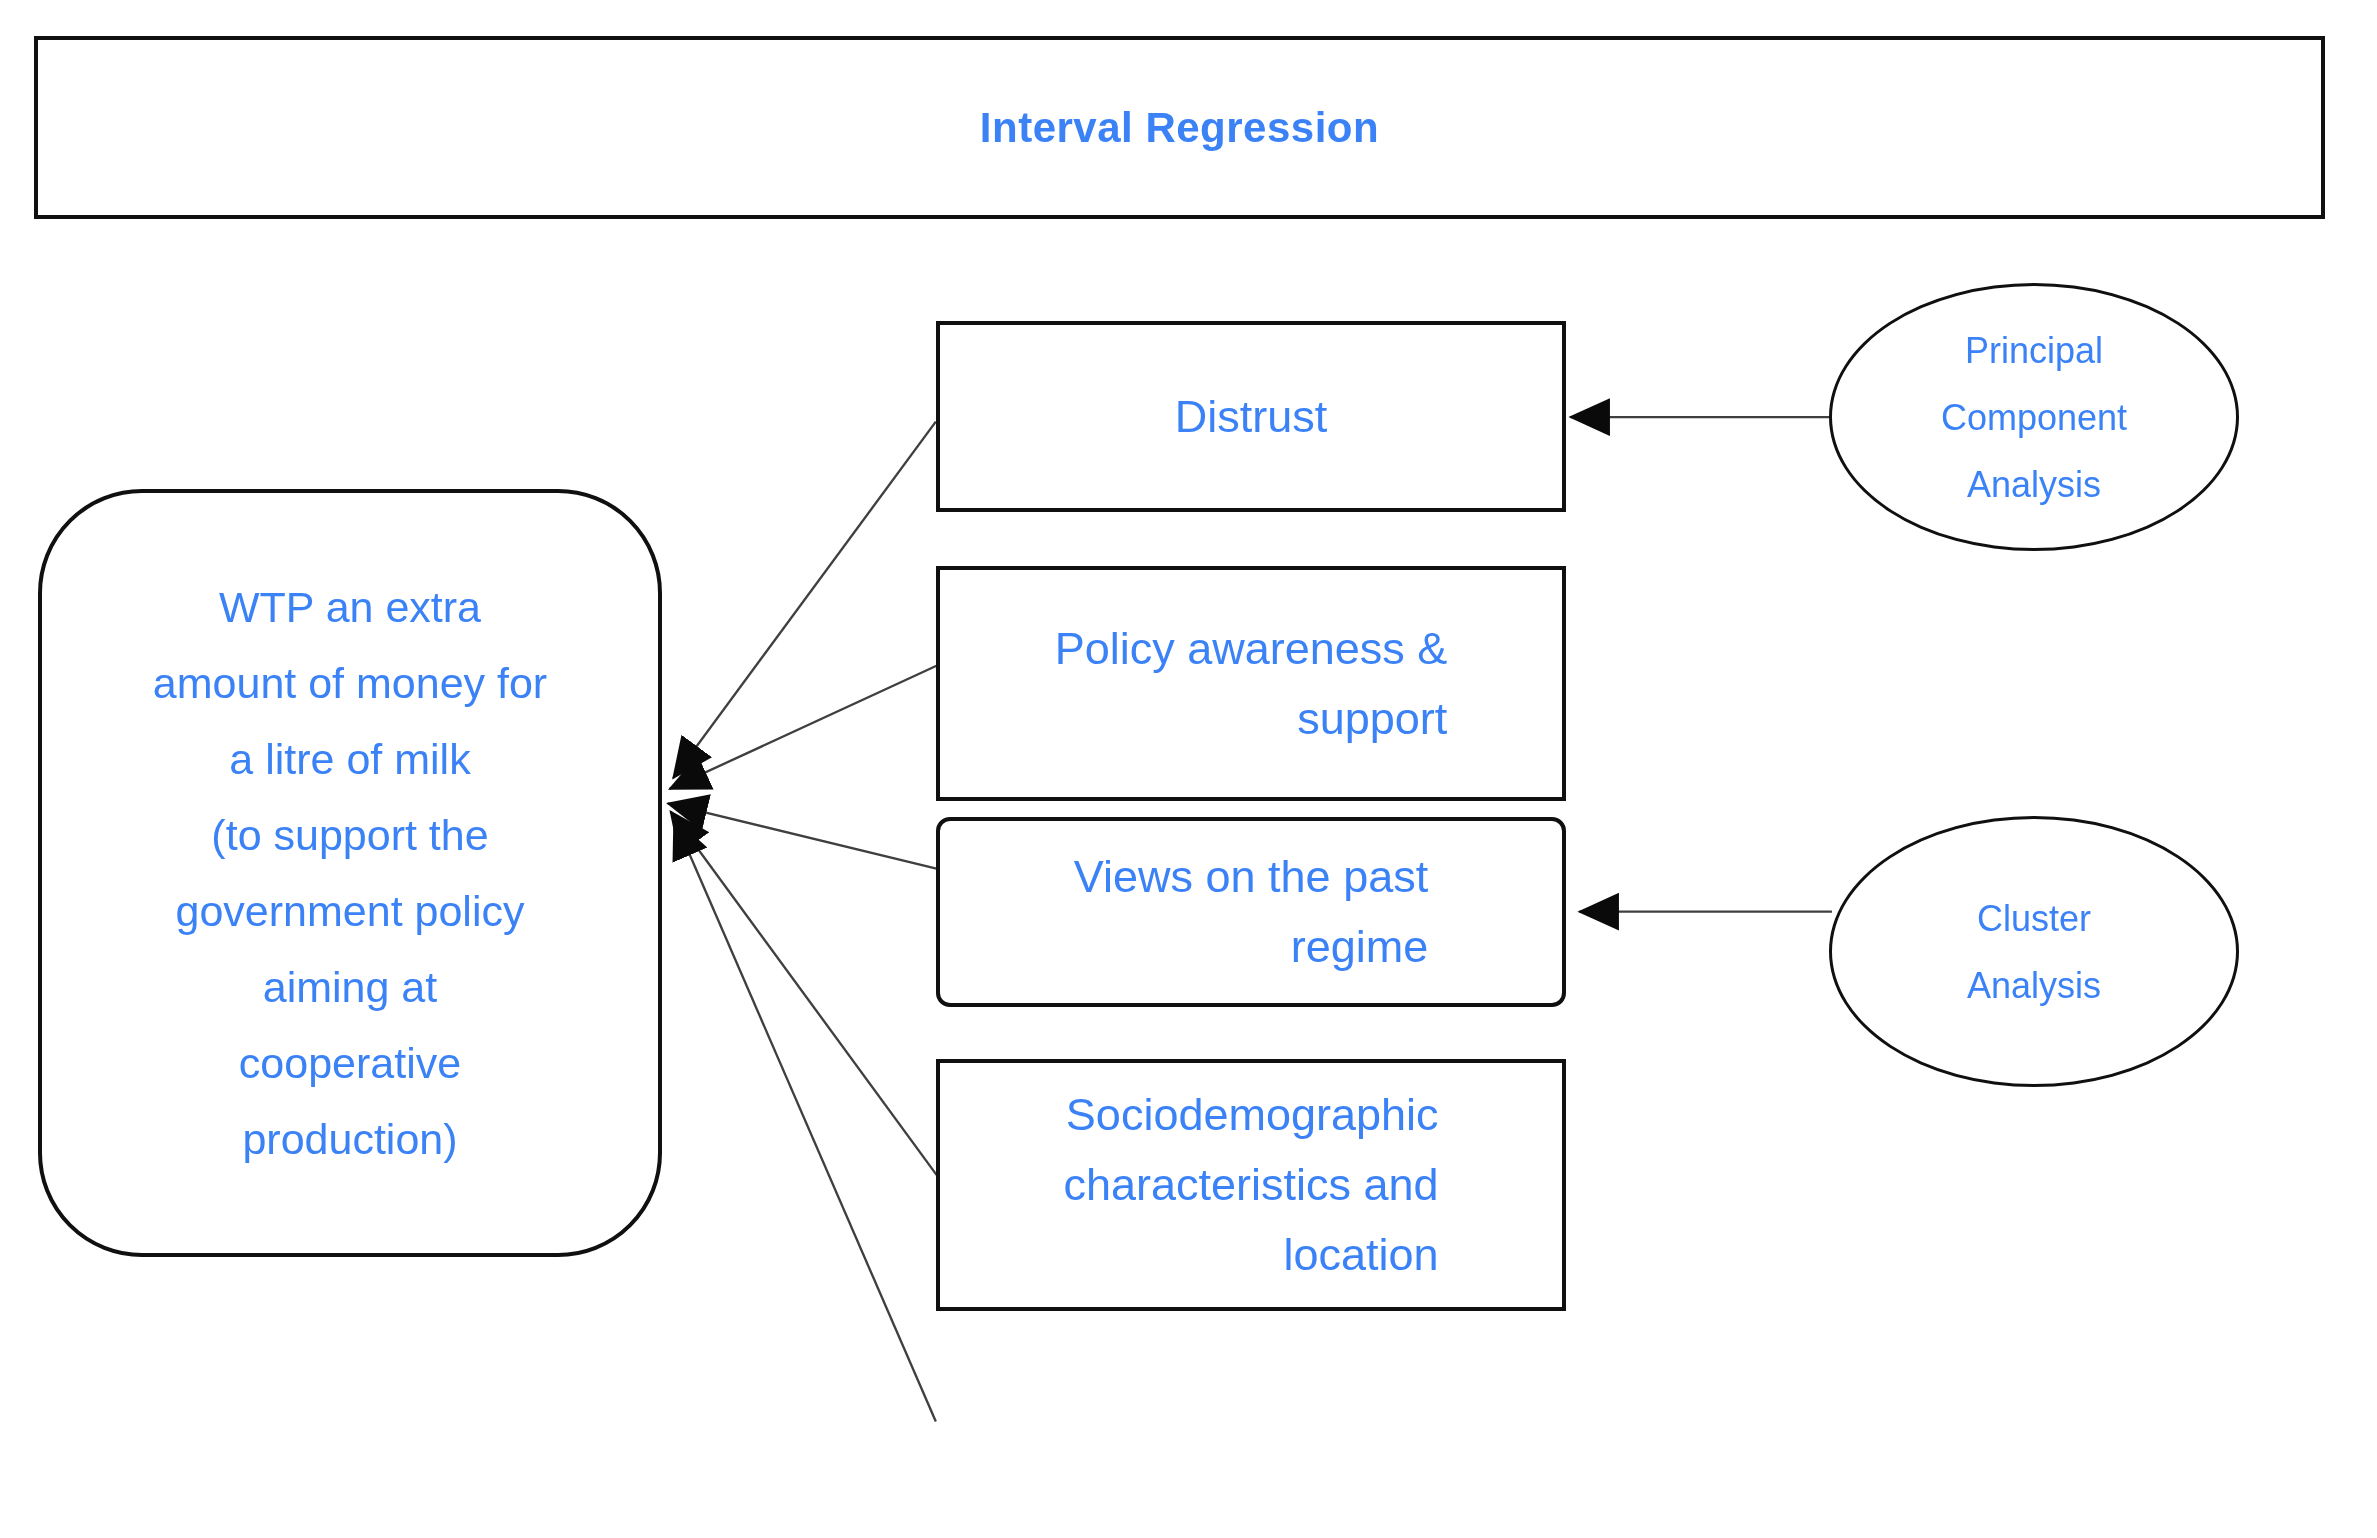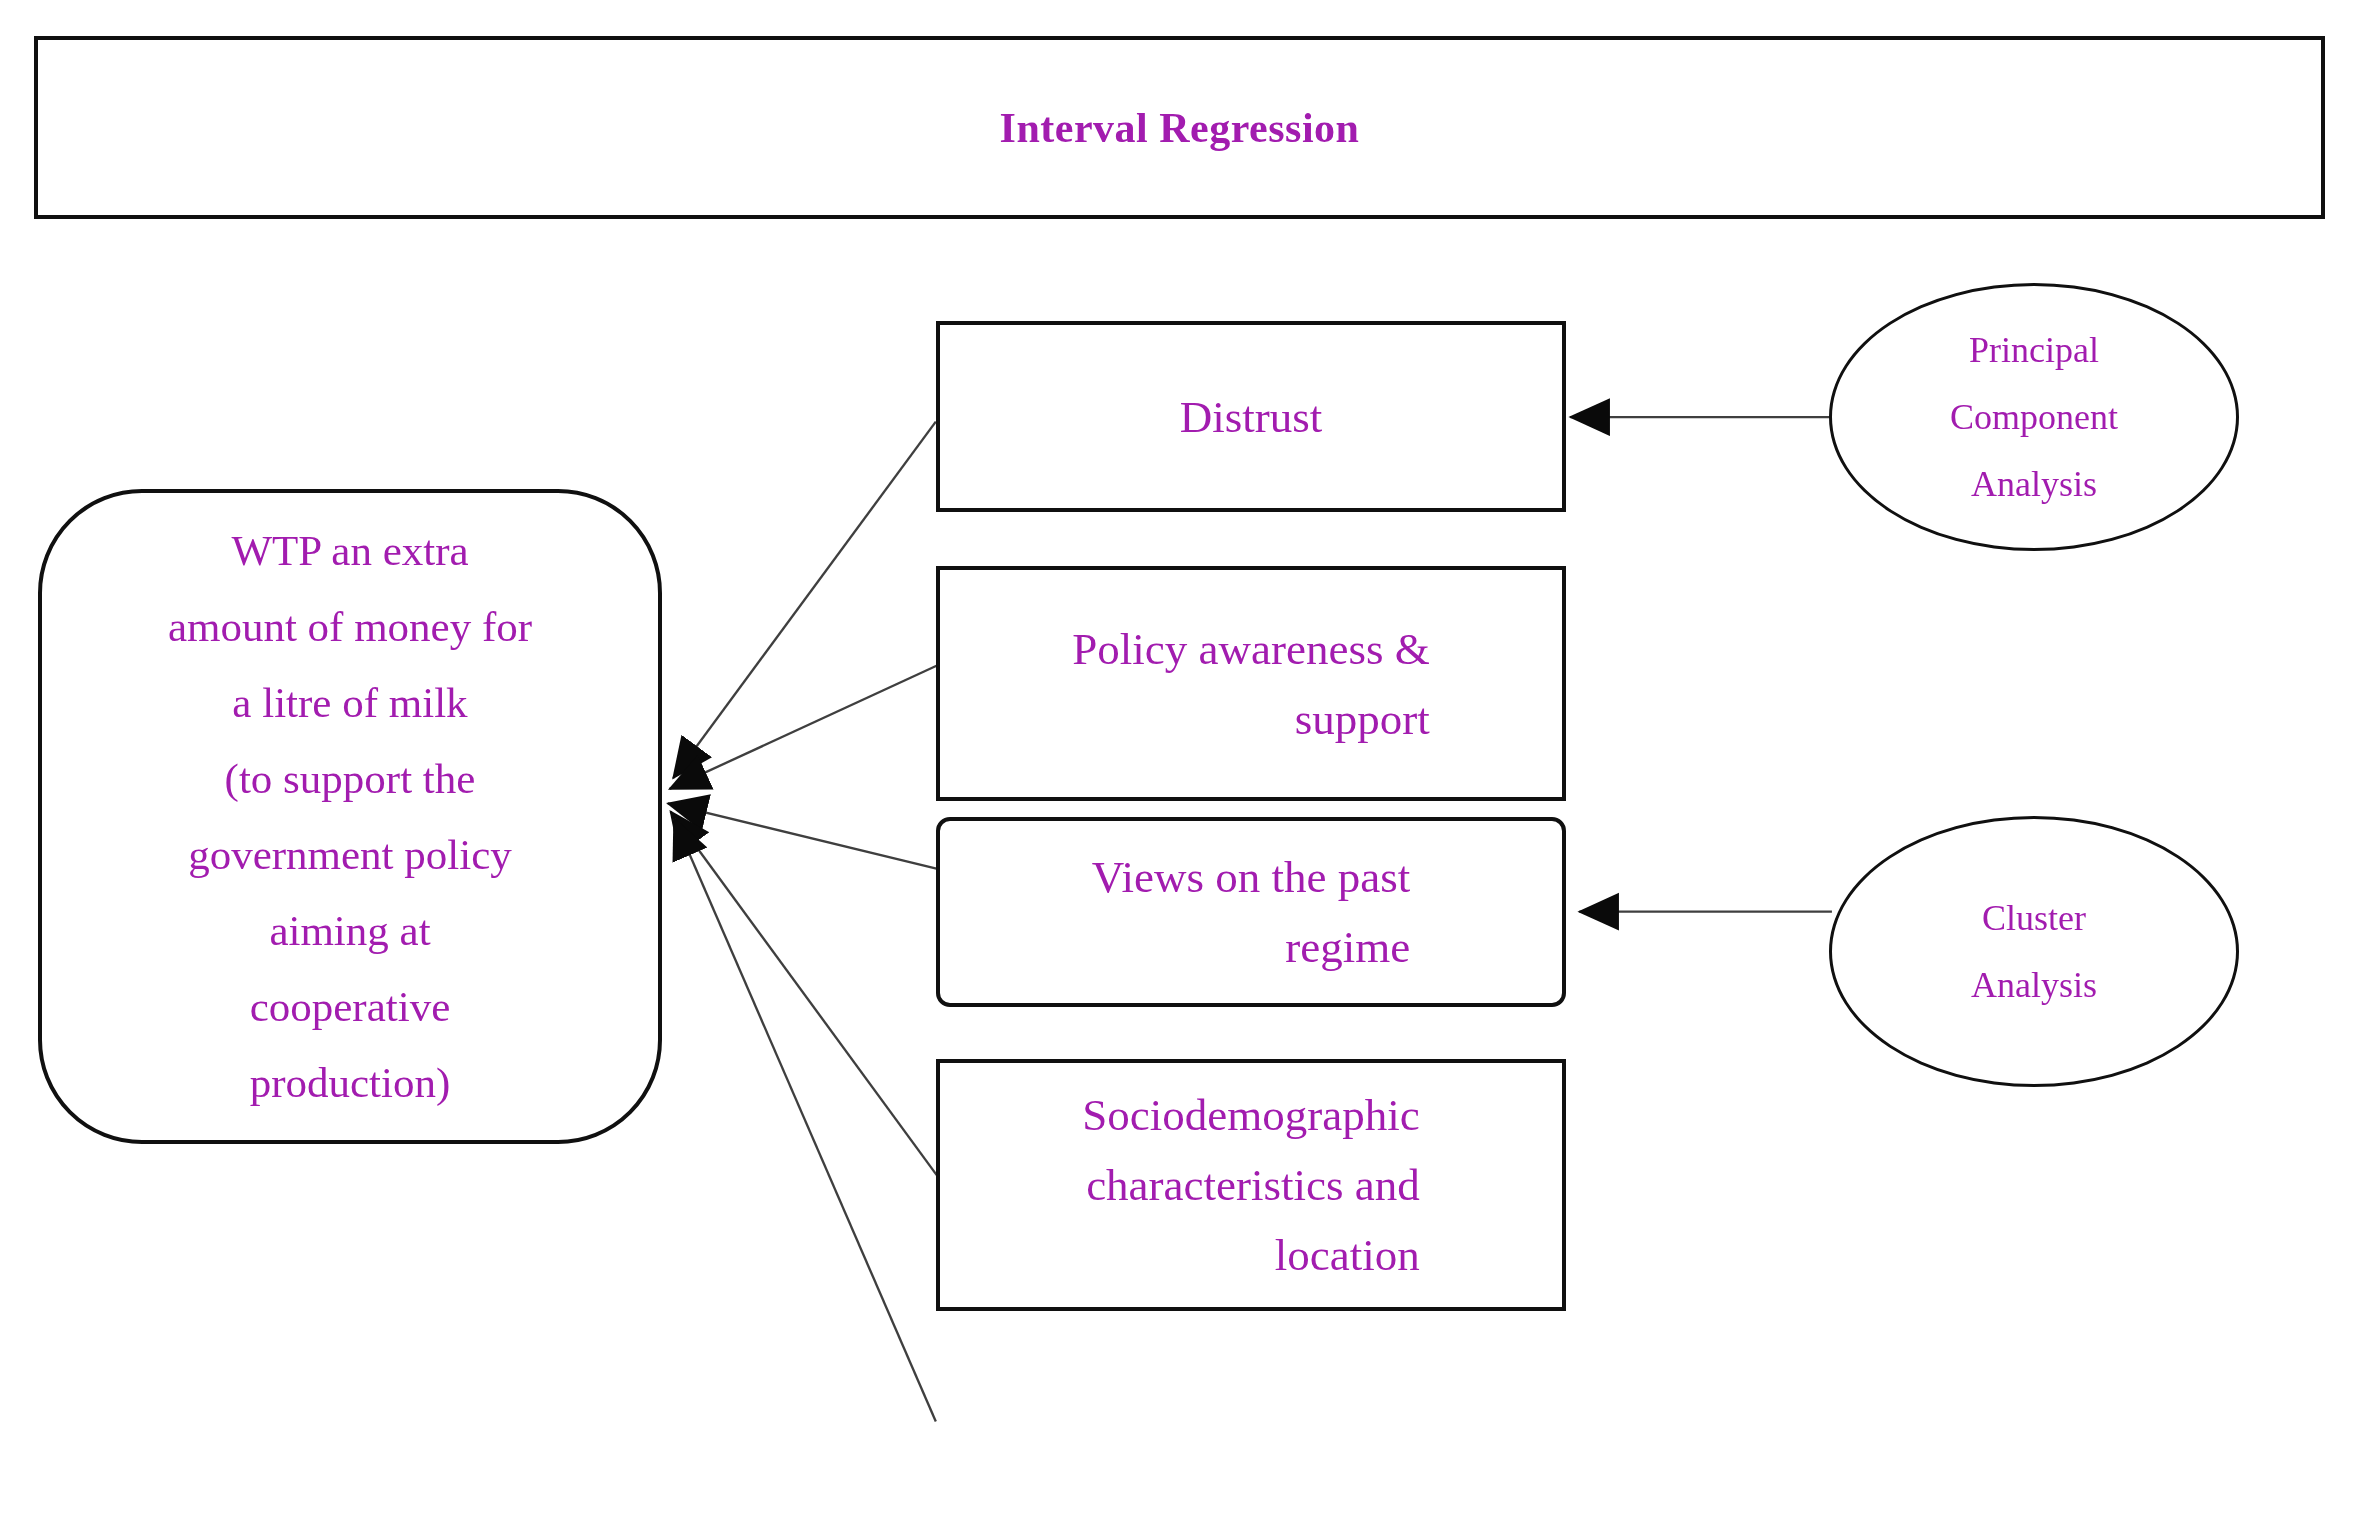--- a/index.html
+++ b/index.html
@@ -5,22 +5,22 @@
   html, body {
     margin: 0;
     padding: 0;
     background: #ffffff;
   }
   #canvas {
     position: relative;
     width: 2377px;
     height: 1539px;
     background: #ffffff;
-    font-family: Liberation Serif, serif;
-    color: #a21caf;
+    font-family: Liberation Sans, sans-serif;
+    color: #3b82f6;
     overflow: hidden;
   }
   
   #connector-layer {
     position: absolute;
     left: 0; top: 0;
     width: 2377px;
     height: 1539px;
     pointer-events: none;
   }
@@ -43,21 +43,21 @@
     font-size: 42px;
     font-weight: bold;
     letter-spacing: 0.5px;
     white-space: pre-line;
     text-align: center;
   }
   
   #box-wtp {
     position: absolute;
     left: 38px; top: 489px;
-    width: 624px; height: 655px;
+    width: 624px; height: 768px;
     border: 4.5px solid #101010;
     border-radius: 104px;
     box-sizing: border-box;
     display: flex;
     align-items: center;
     justify-content: center;
     text-align: center;
   }
   #box-wtp .label {
     font-size: 43px;

